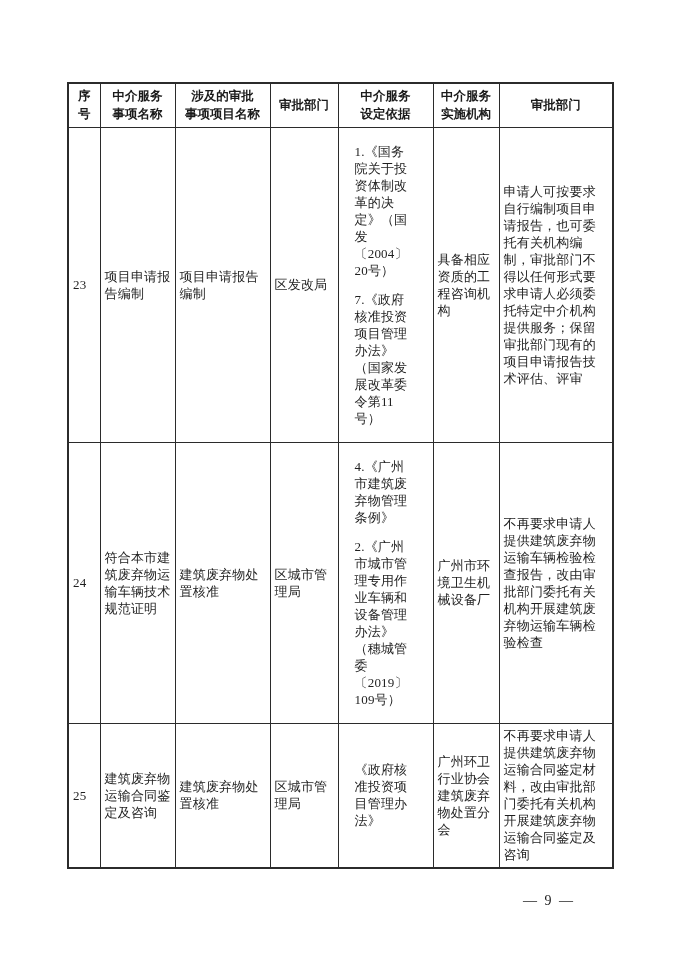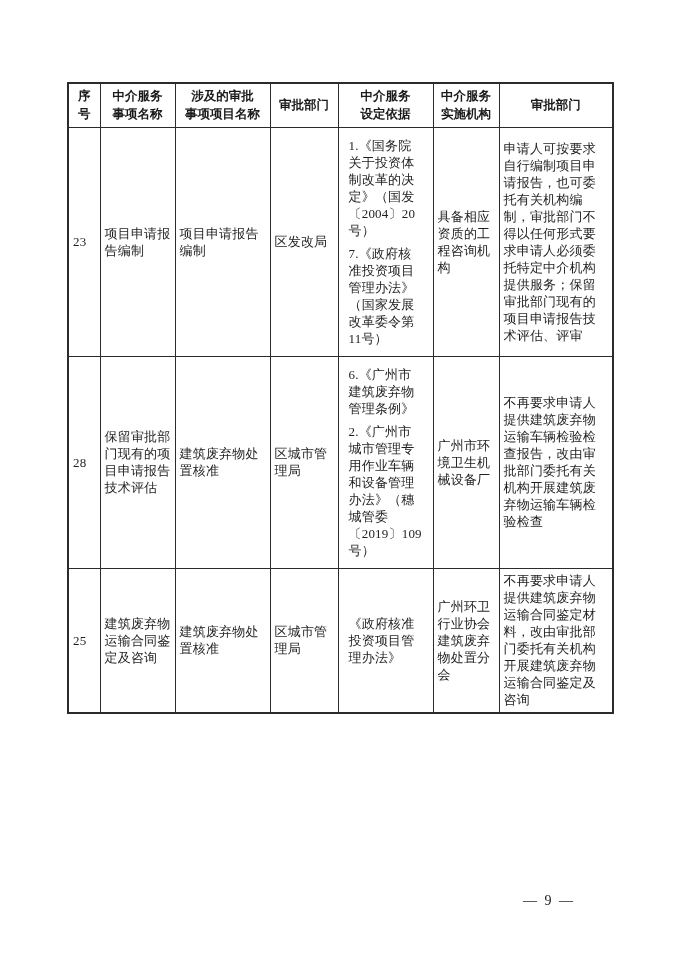--- a/index.html
+++ b/index.html
@@ -47,21 +47,21 @@
     line-height: 17px;
     padding: 3px 4px;
     text-align: left;
     letter-spacing: 0.2px;
   }
   td.c-center { text-align: center; letter-spacing: 0; }
   tr.r-header { height: 44px; }
   tr.r-23 { height: 196px; }
   tr.r-24 { height: 165px; }
   tr.r-25 { height: 145px; }
-  .basis-item { margin: 6px; }
+  .basis-item { margin: 12px; }
   .page-footer {
     position: absolute;
     top: 893px;
     left: 0;
     width: 575px;
     text-align: right;
     font-size: 14px;
     letter-spacing: 2px;
     color: #1a1a1a;
     font-family: "Liberation Serif", "DejaVu Serif", serif;
@@ -105,26 +105,26 @@
         <td>项目申请报告编制</td>
         <td>区发改局</td>
         <td>
           <div class="basis-item">1.《国务院关于投资体制改革的决定》（国发〔2004〕20号）</div>
           <div class="basis-item">7.《政府核准投资项目管理办法》（国家发展改革委令第11号）</div>
         </td>
         <td>具备相应资质的工程咨询机构</td>
         <td>申请人可按要求自行编制项目申请报告，也可委托有关机构编制，审批部门不得以任何形式要求申请人必须委托特定中介机构提供服务；保留审批部门现有的项目申请报告技术评估、评审</td>
       </tr>
       <tr class="r-24">
-        <td class="c-center">28</td>
-        <td>保留审批部门现有的项目申请报告技术评估</td>
+        <td class="c-center">24</td>
+        <td>符合本市建筑废弃物运输车辆技术规范证明</td>
         <td>建筑废弃物处置核准</td>
         <td>区城市管理局</td>
         <td>
-          <div class="basis-item">6.《广州市建筑废弃物管理条例》</div>
+          <div class="basis-item">4.《广州市建筑废弃物管理条例》</div>
           <div class="basis-item">2.《广州市城市管理专用作业车辆和设备管理办法》（穗城管委〔2019〕109号）</div>
         </td>
         <td>广州市环境卫生机械设备厂</td>
         <td>不再要求申请人提供建筑废弃物运输车辆检验检查报告，改由审批部门委托有关机构开展建筑废弃物运输车辆检验检查</td>
       </tr>
       <tr class="r-25">
         <td class="c-center">25</td>
         <td>建筑废弃物运输合同鉴定及咨询</td>
         <td>建筑废弃物处置核准</td>
         <td>区城市管理局</td>

